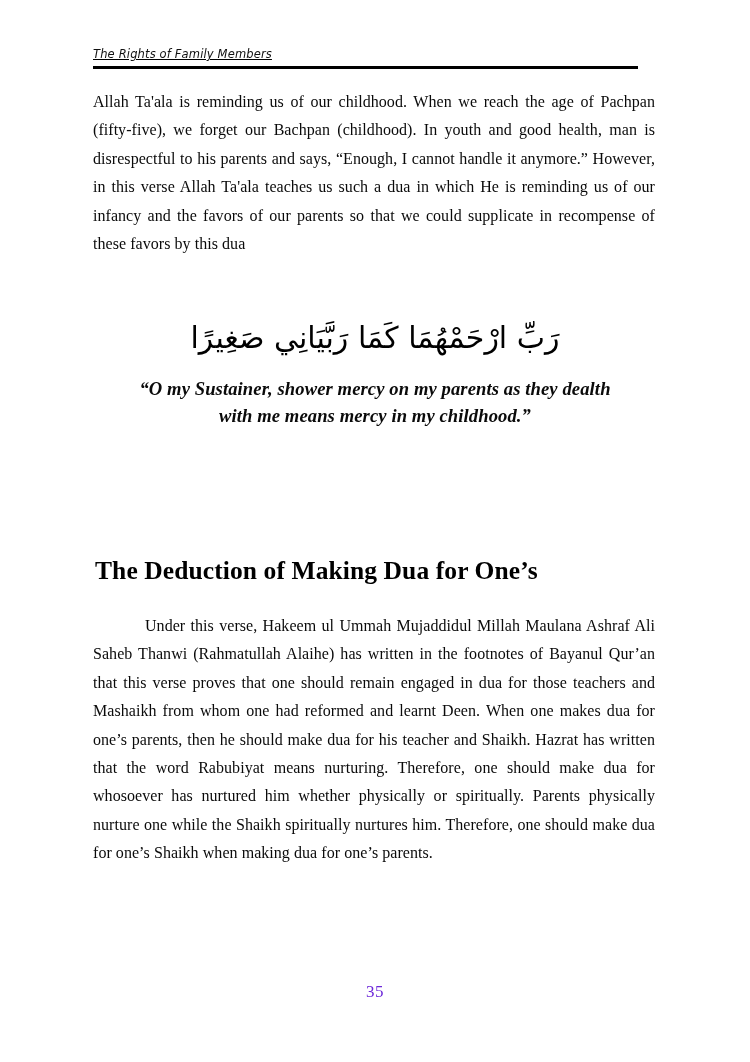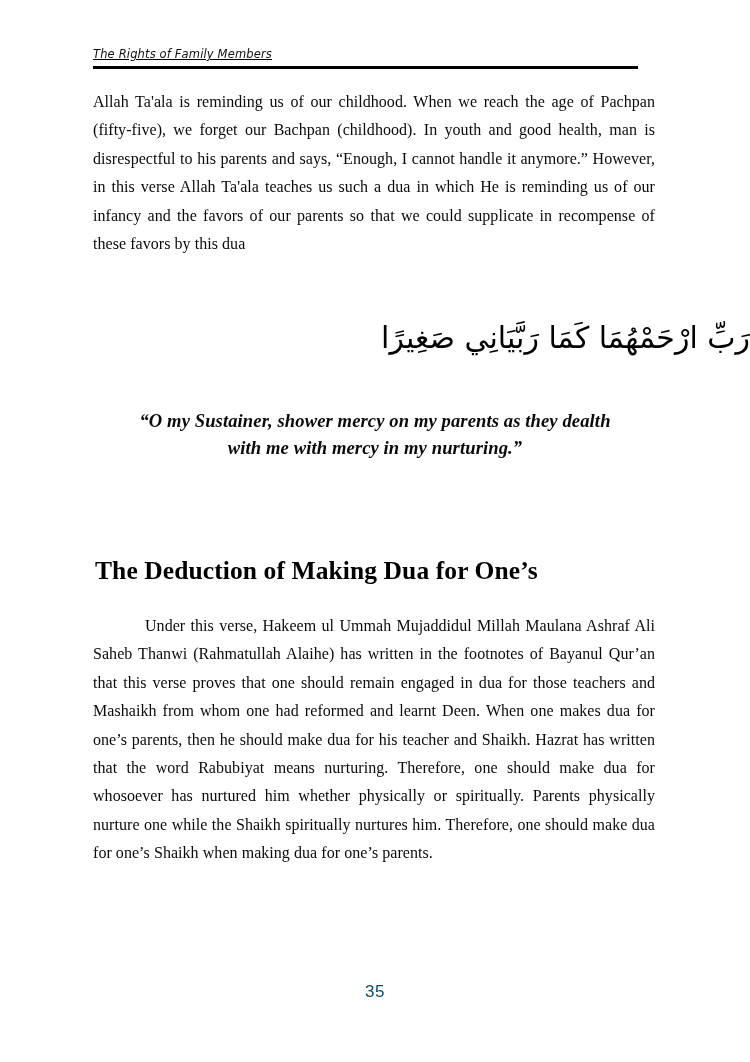--- a/index.html
+++ b/index.html
@@ -82,31 +82,29 @@
   }
   .arabic-text {
     font-family: "DejaVu Sans", sans-serif;
     font-size: 30px;
     line-height: 52px;
     direction: rtl;
     unicode-bidi: bidi-override;
     color: #000000;
     letter-spacing: -1px;
     white-space: nowrap;
-    text-align: right;
   }
 
   
   .translation {
     position: absolute;
     left: 95px;
     top: 375px;
     width: 560px;
     text-align: center;
-    margin-top: 32px;
   }
   .translation-line {
     font-family: "Liberation Serif", serif;
     font-style: italic;
     font-weight: 600;
     font-size: 18.6px;
     line-height: 27px;
     color: #0a0a0a;
     letter-spacing: 0.1px;
   }
@@ -139,23 +137,23 @@
 
   
   .page-number {
     position: absolute;
     left: 0;
     top: 982px;
     width: 750px;
     text-align: center;
   }
   .page-number-text {
-    font-family: Liberation Sans, sans-serif;
+    font-family: Liberation Serif, serif;
     font-size: 17px;
-    color: #0c4a6e;
+    color: #6d28d9;
     letter-spacing: 0.5px;
   }
 </style>
 </head>
 <body>
 
 <div class="page">
 
   <div class="running-header">
     <div class="running-header-text">The Rights of Family Members</div>
@@ -165,21 +163,21 @@
   <div class="content">
     <p class="body last-line-left">Allah Ta'ala is reminding us of our childhood. When we reach the age of Pachpan (fifty-five), we forget our Bachpan (childhood). In youth and good health, man is disrespectful to his parents and says, “Enough, I cannot handle it anymore.” However, in this verse Allah Ta'ala teaches us such a dua in which He is reminding us of our infancy and the favors of our parents so that we could supplicate in recompense of these favors by this dua</p>
   </div>
 
   <div class="arabic-block">
     <div class="arabic-text">رَبِّ ارْحَمْهُمَا كَمَا رَبَّيَانِي صَغِيرًا</div>
   </div>
 
   <div class="translation">
     <div class="translation-line">“O my Sustainer, shower mercy on my parents as they dealth</div>
-    <div class="translation-line">with me with mercy in my nurturing.”</div>
+    <div class="translation-line">with me means mercy in my childhood.”</div>
   </div>
 
   <div class="section-heading">
     <div class="section-heading-line">The Deduction of Making Dua for One’s</div>
   </div>
 
   <div class="content-lower">
     <p class="body indented last-line-left">Under this verse, Hakeem ul Ummah Mujaddidul Millah Maulana Ashraf Ali Saheb Thanwi (Rahmatullah Alaihe) has written in the footnotes of Bayanul Qur’an that this verse proves that one should remain engaged in dua for those teachers and Mashaikh from whom one had reformed and learnt Deen. When one makes dua for one’s parents, then he should make dua for his teacher and Shaikh. Hazrat has written that the word Rabubiyat means nurturing. Therefore, one should make dua for whosoever has nurtured him whether physically or spiritually. Parents physically nurture one while the Shaikh spiritually nurtures him. Therefore, one should make dua for one’s Shaikh when making dua for one’s parents.</p>
   </div>
 

